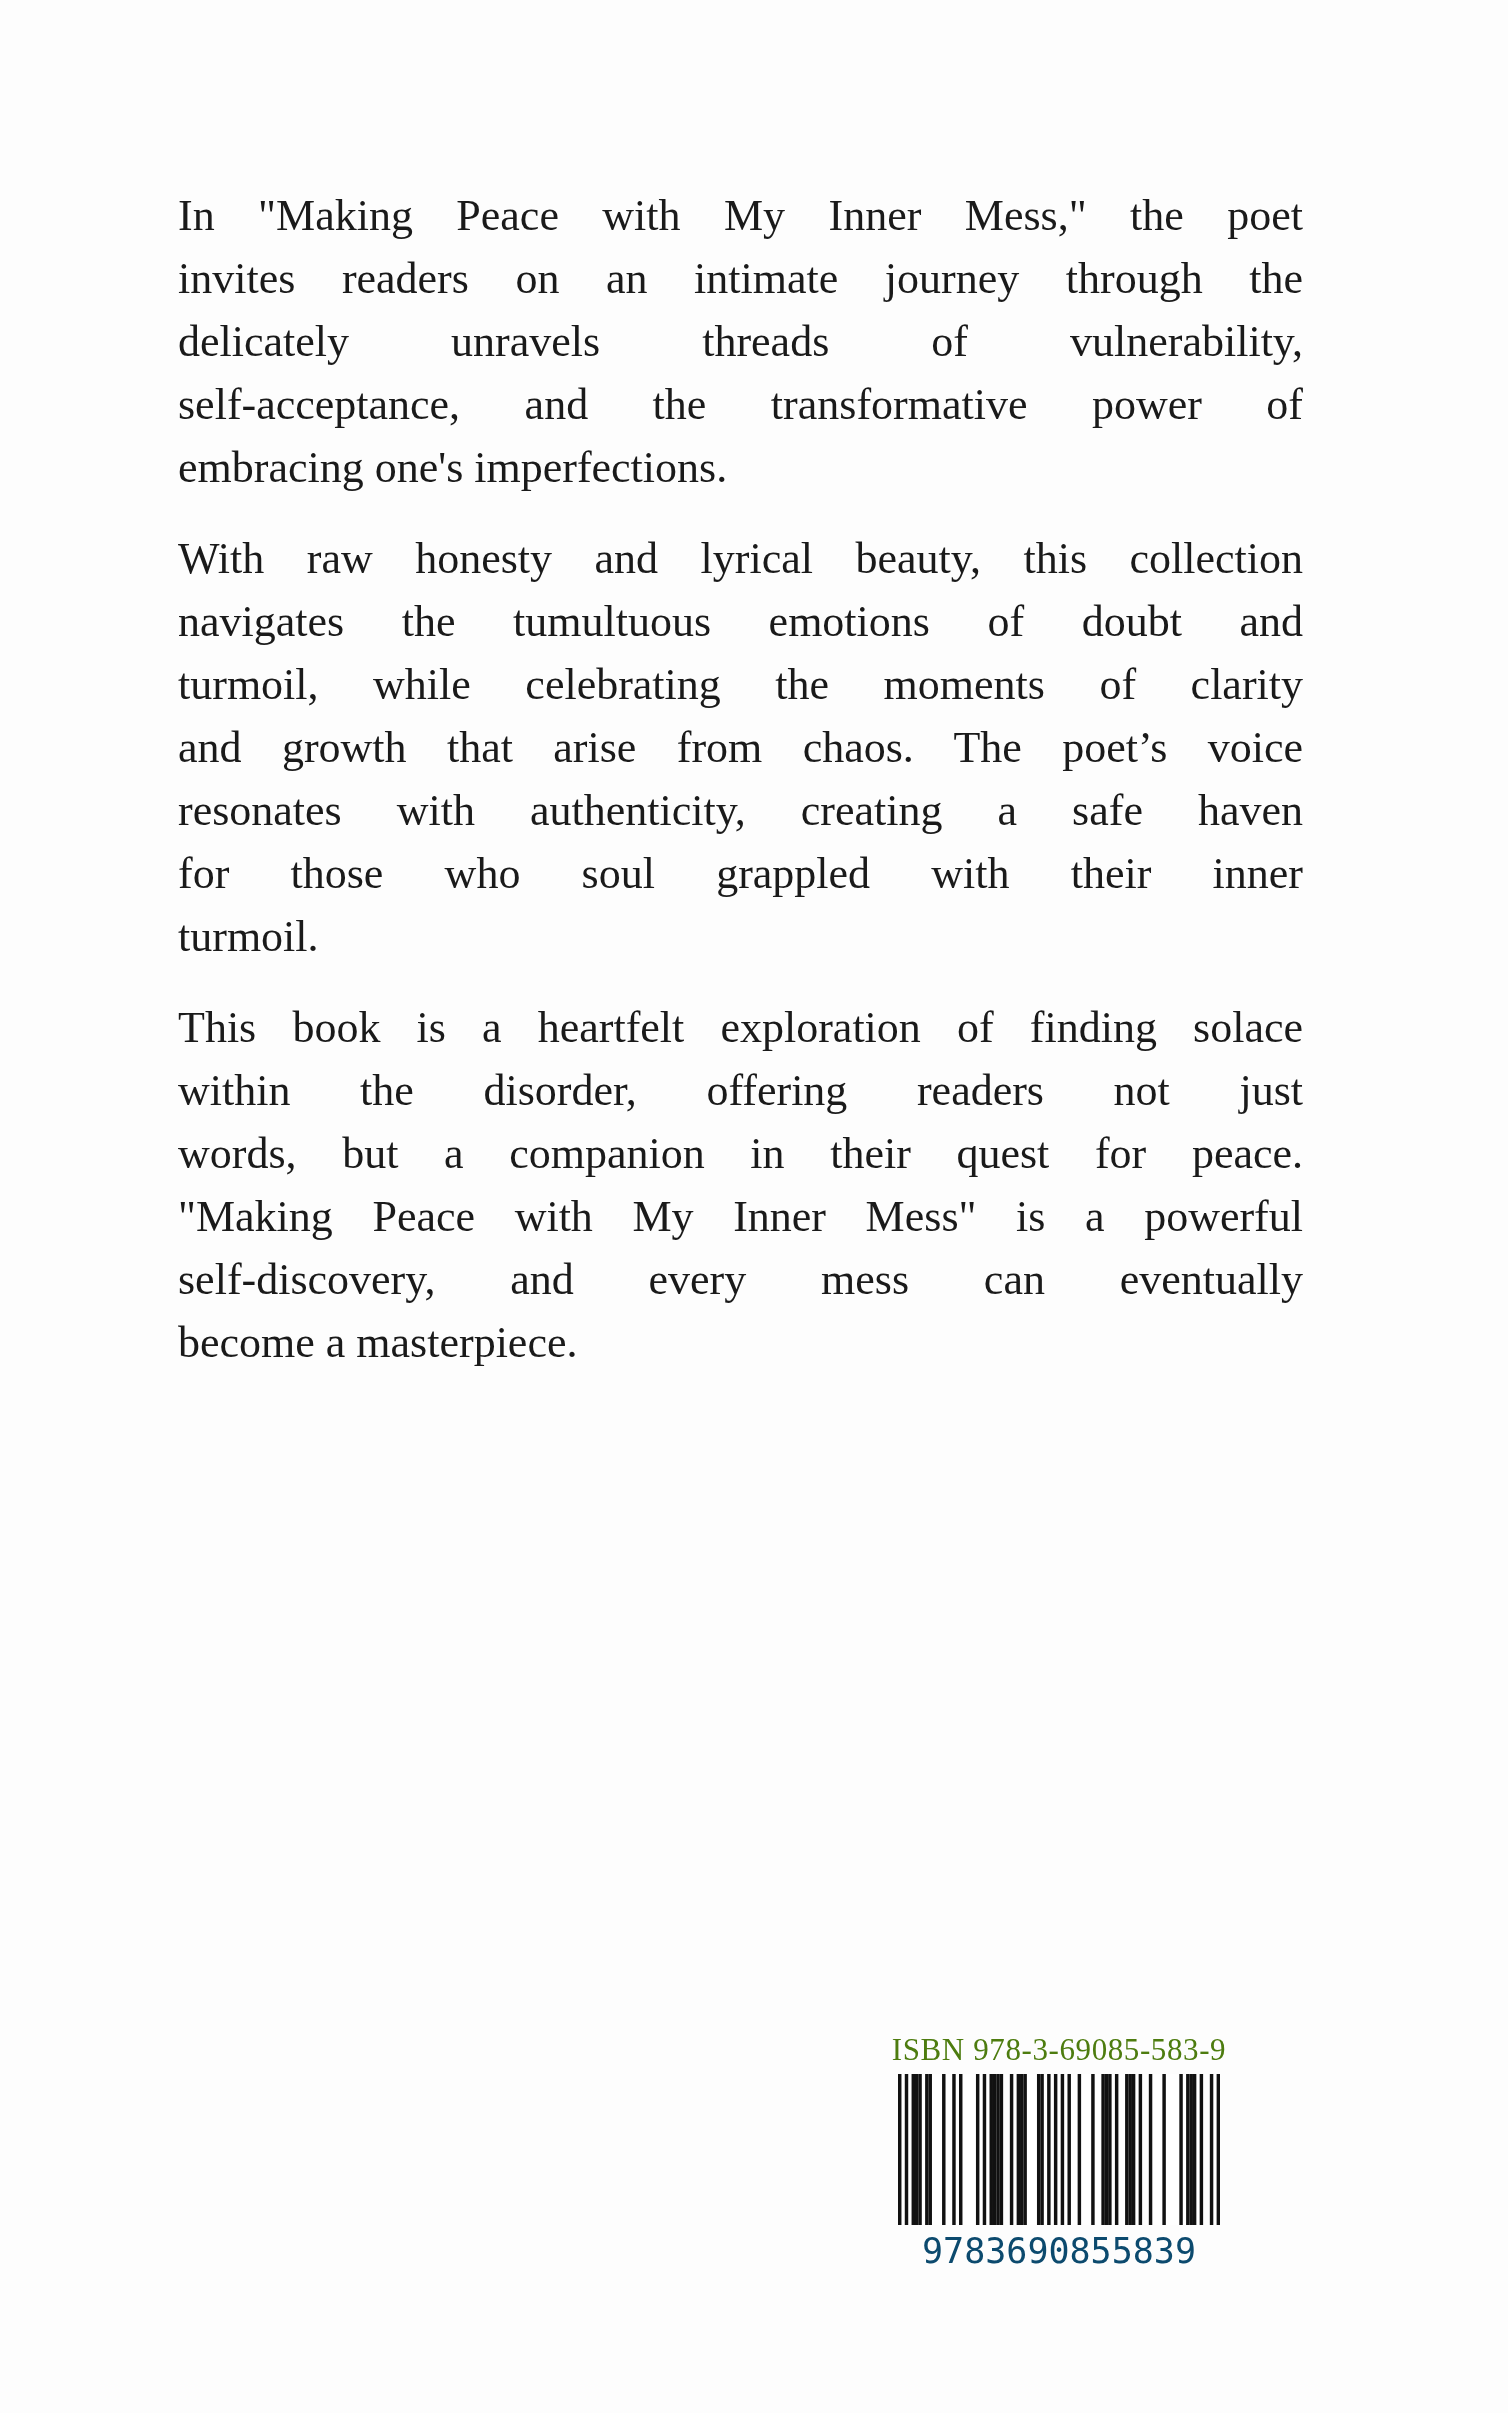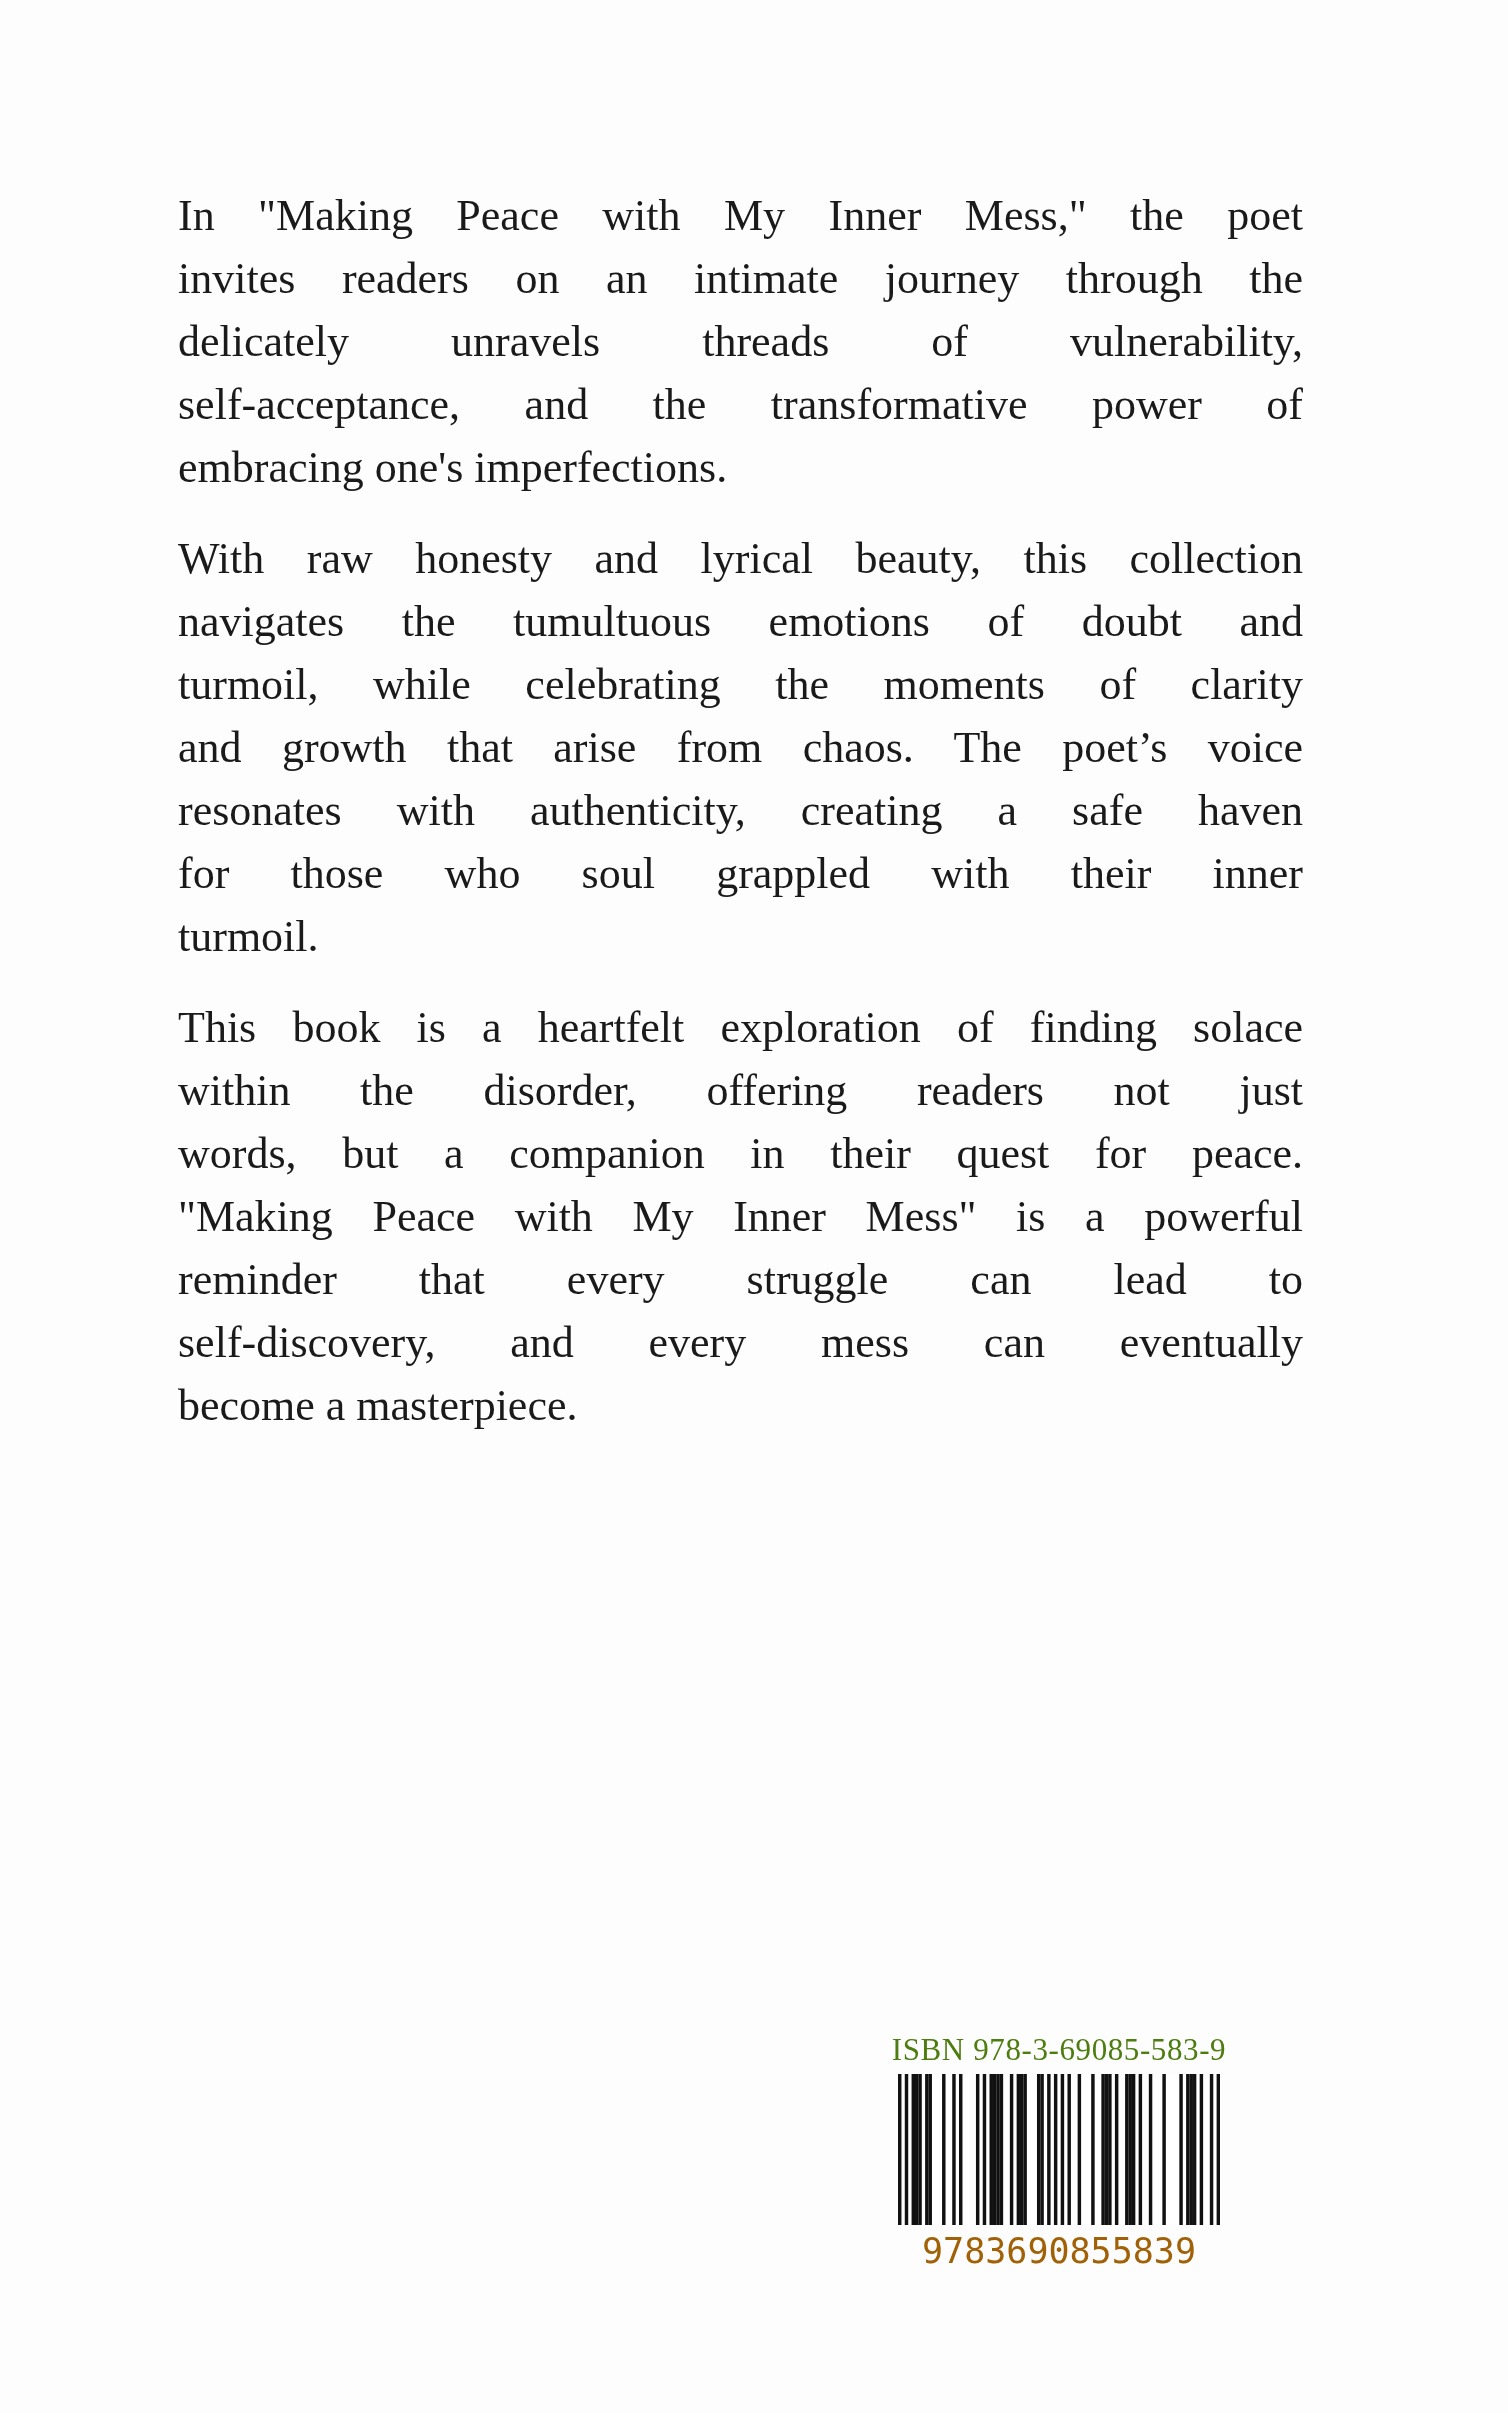--- a/index.html
+++ b/index.html
@@ -50,21 +50,21 @@
   .barcode-box svg { display: block; width: 322px; height: 151px; }
   .isbn-number {
     position: absolute;
     left: 898px;
     top: 2232px;
     width: 322px;
     text-align: center;
     font-family: "DejaVu Sans Mono", monospace;
     font-size: 35px;
     line-height: 39px;
-    color: #a16207;
+    color: #0c4a6e;
     white-space: nowrap;
   }
 </style>
 </head>
 <body>
 
 <div class="page">
 
   <div class="blurb">
     <div class="para">
@@ -81,21 +81,20 @@
       <div class="jline">and growth that arise from chaos. The poet’s voice</div>
       <div class="jline">resonates with authenticity, creating a safe haven</div>
       <div class="jline">for those who soul grappled with their inner</div>
       <div class="lastline">turmoil.</div>
     </div>
     <div class="para">
       <div class="jline">This book is a heartfelt exploration of finding solace</div>
       <div class="jline">within the disorder, offering readers not just</div>
       <div class="jline">words, but a companion in their quest for peace.</div>
       <div class="jline">"Making Peace with My Inner Mess" is a powerful</div>
-      <div class="jline">reminder that every struggle can lead to</div>
       <div class="jline">self-discovery, and every mess can eventually</div>
       <div class="lastline">become a masterpiece.</div>
     </div>
   </div>
 
   <div class="isbn-label">ISBN 978-3-69085-583-9</div>
 
   <div class="barcode-box">
     <svg id="barcode-svg" viewBox="0 0 95 60" preserveAspectRatio="none" xmlns="http://www.w3.org/2000/svg">
         <rect x="0" y="0" width="1.02" height="60" fill="#111111"></rect>

